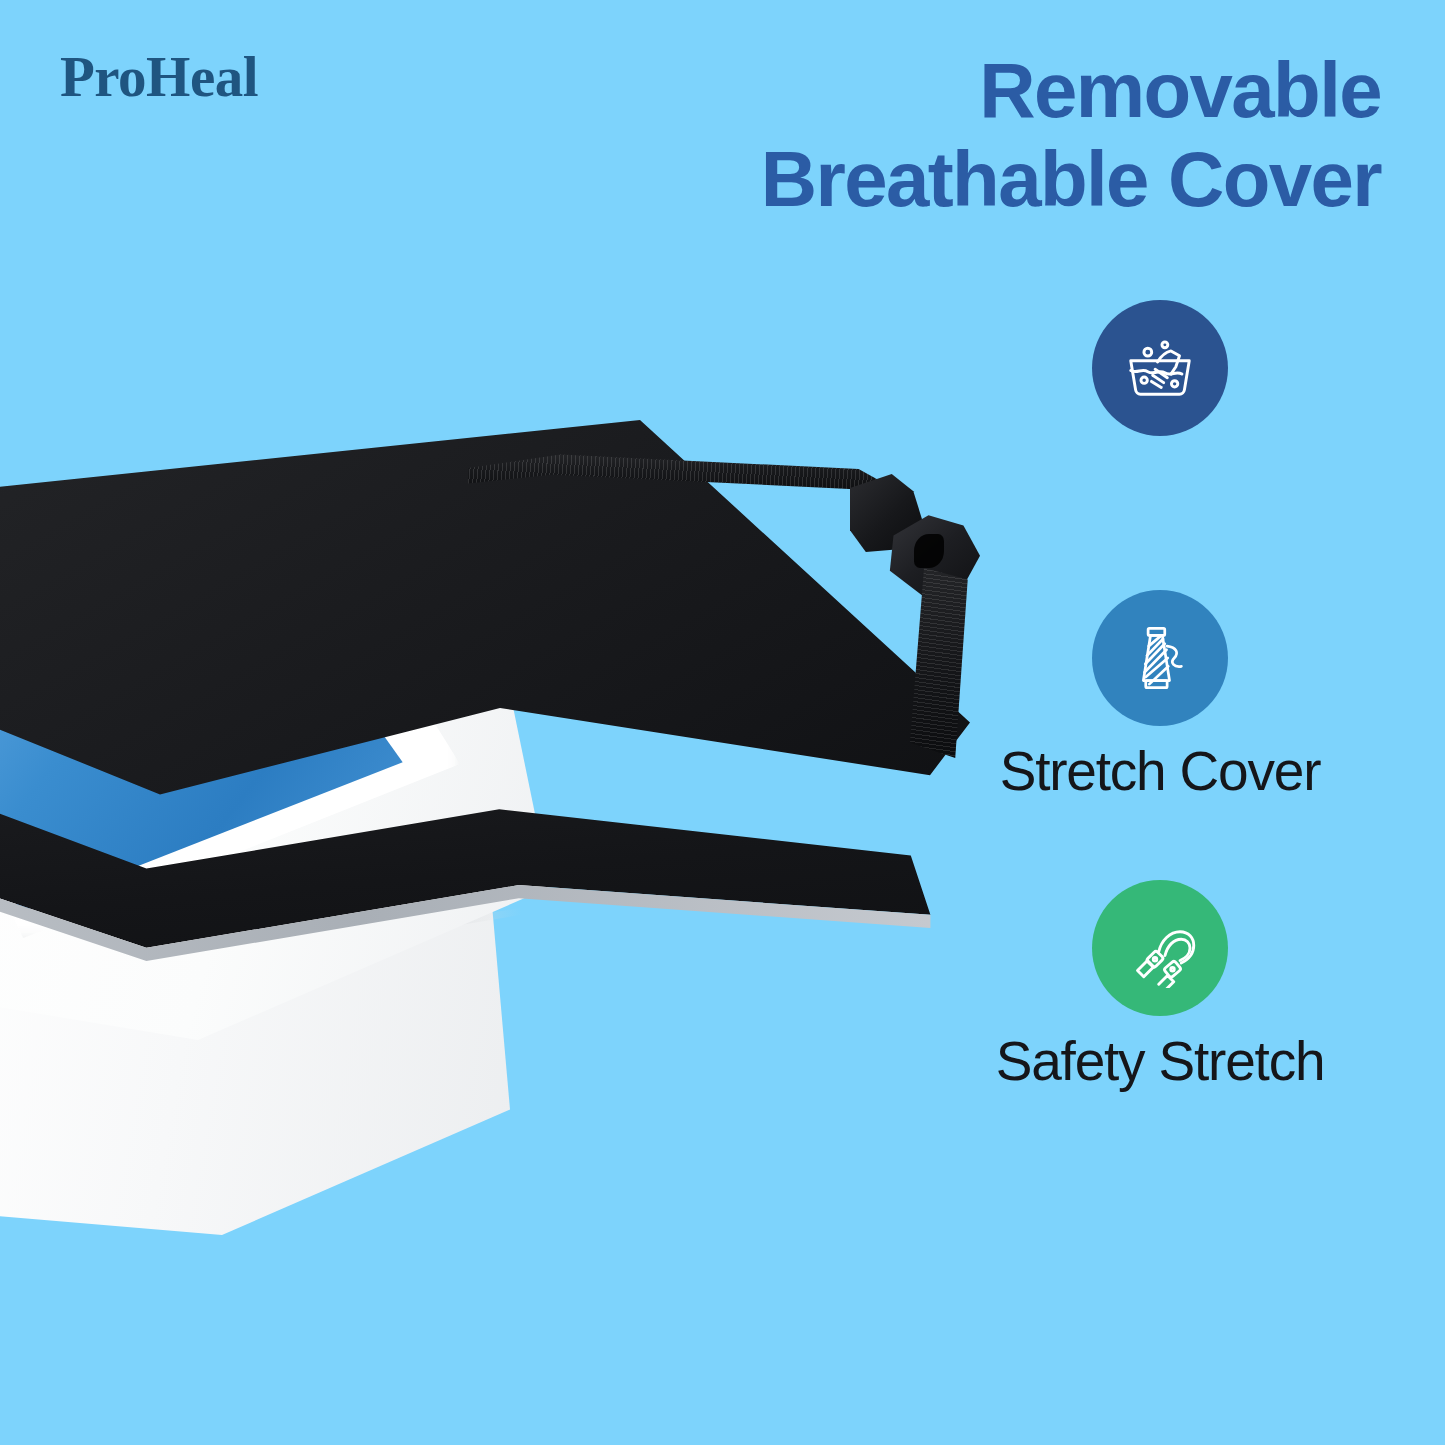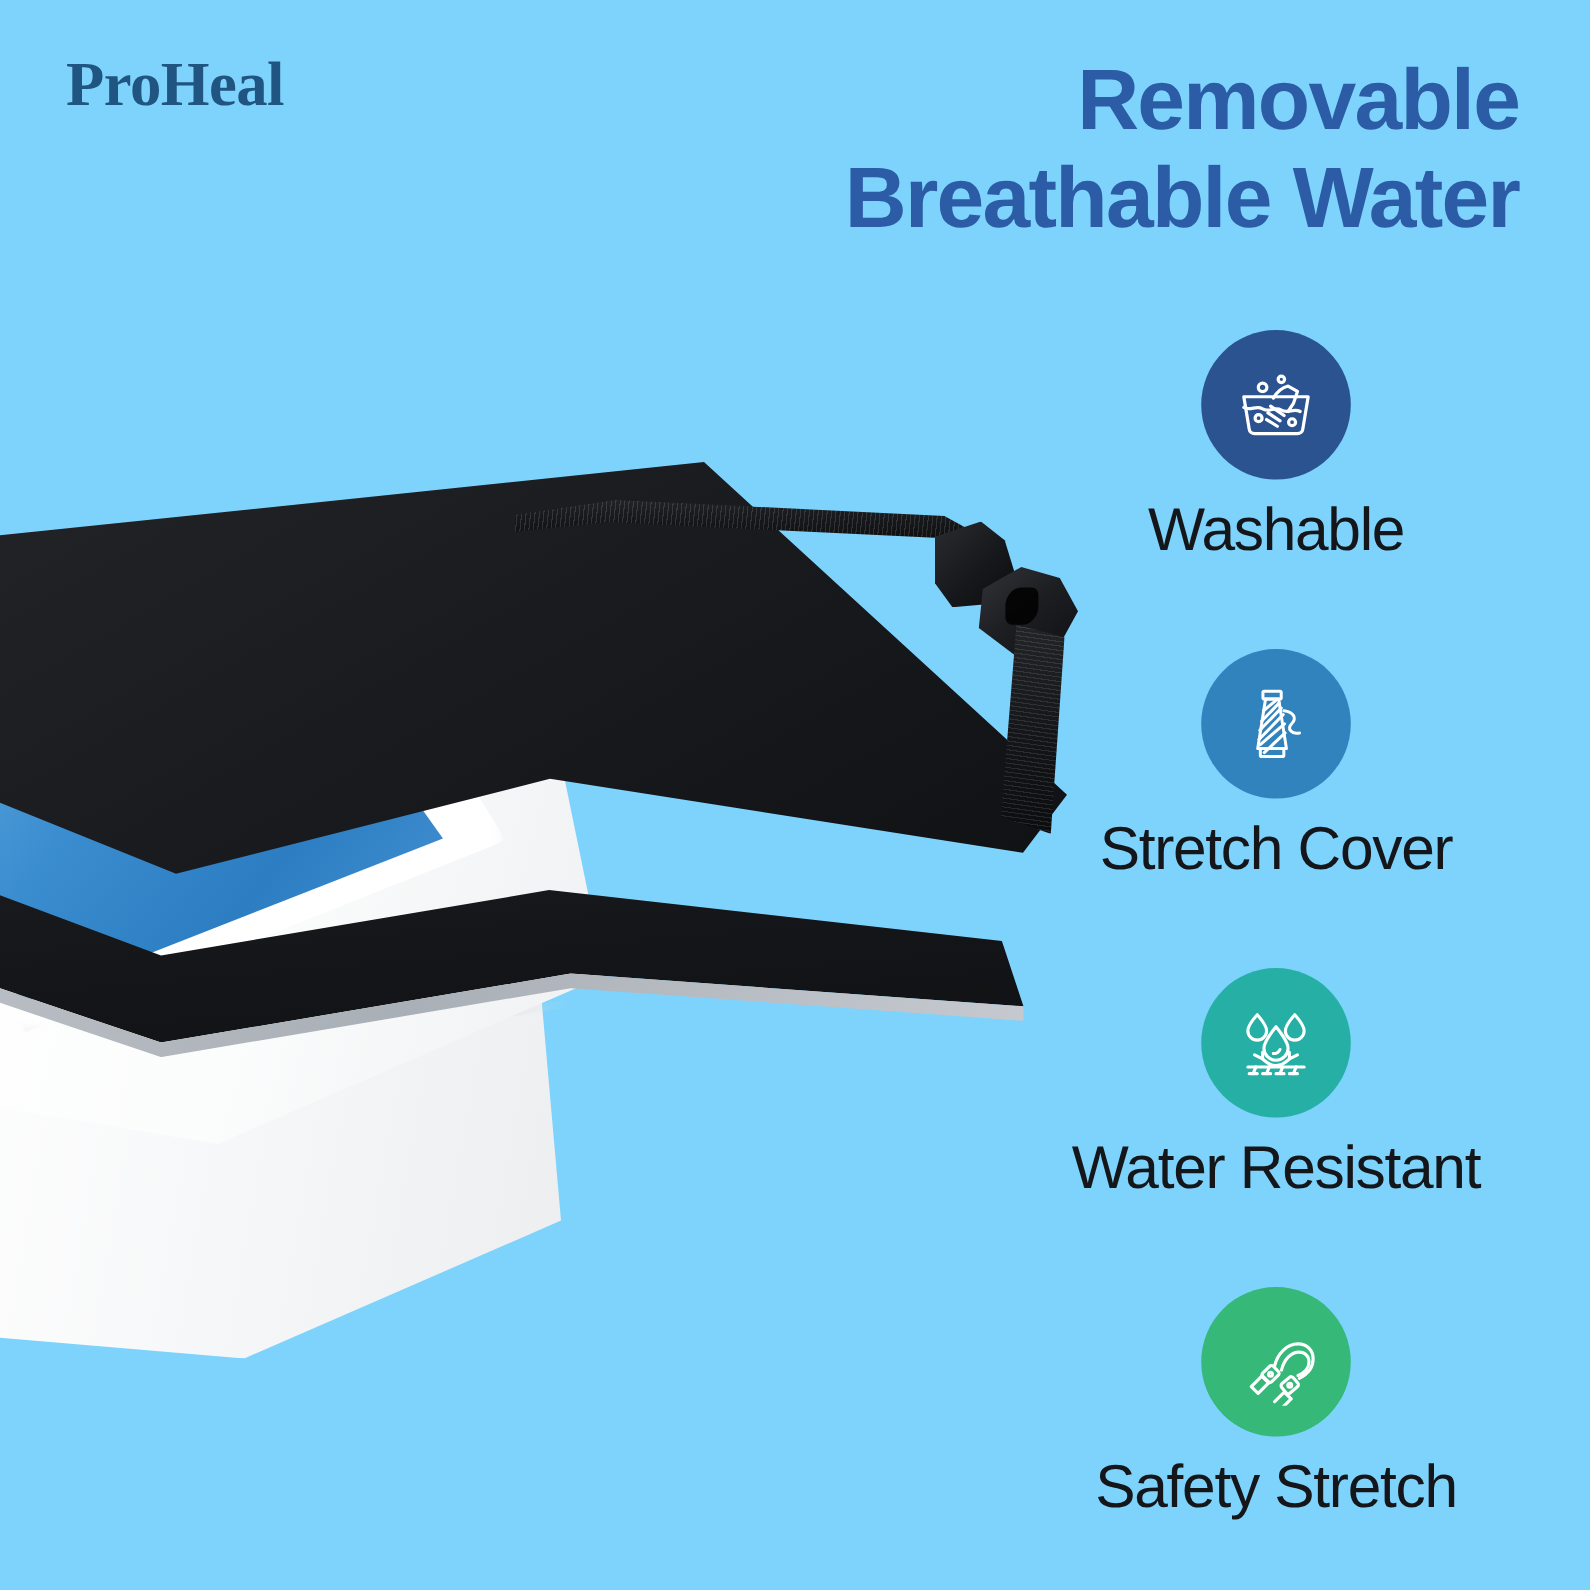--- a/index.html
+++ b/index.html
@@ -261,21 +261,21 @@
 </style>
 </head>
 <body>
 
 <div id="page">
 
   <div id="brand-logo">ProHeal</div>
 
   <div id="headline">
     <span class="line">Removable</span>
-    <span class="line">Breathable Water</span>
+    <span class="line">Breathable Cover</span>
   </div>
 
   <div id="product-photo">
     <div class="piece foam-bottom"></div>
     <div class="piece foam-seam"></div>
     <div class="piece foam-top"></div>
     <div class="piece gel-frame"></div>
     <div class="piece gel-pad"></div>
     <div class="piece gel-divider"></div>
 
@@ -305,21 +305,20 @@
             <path d="M28 33 l10 7"></path>
             <path d="M26 38 l9 6"></path>
             <path d="M25 43 l8 5"></path>
             <circle cx="22" cy="19" r="3.2"></circle>
             <circle cx="36" cy="13" r="2.4"></circle>
             <circle cx="19" cy="42" r="2.6"></circle>
             <circle cx="44" cy="45" r="2.6"></circle>
           </svg>
         </span>
       </div>
-      <div class="feature-label">Washable</div>
     </div>
 
     <div class="feature-item">
       <div class="feature-badge" style="background-color: rgb(49, 131, 190);">
         <span>
           <svg width="76" height="76" viewBox="0 0 64 64" fill="none" stroke="#ffffff" stroke-width="2.3" stroke-linecap="round" stroke-linejoin="round">
             <rect x="22" y="7" width="14" height="6" rx="1"></rect>
             <rect x="20" y="51" width="18" height="6" rx="1"></rect>
             <path d="M24 13 L18 51 H40 L34 13 Z"></path>
             <path d="M19 44 L37.5 25"></path>
@@ -328,39 +327,20 @@
             <path d="M22.5 22 L32 14"></path>
             <path d="M20 48 L38.5 32"></path>
             <path d="M23 54 L39 39"></path>
             <path d="M38 22 c8 1 10 6 6 10 c-4 4 0 8 6 7"></path>
           </svg>
         </span>
       </div>
       <div class="feature-label">Stretch Cover</div>
     </div>
 
-    <div class="feature-item">
-      <div class="feature-badge" style="background-color: rgb(38, 176, 165);">
-        <span>
-          <svg width="78" height="78" viewBox="0 0 64 64" fill="none" stroke="#ffffff" stroke-width="2.3" stroke-linecap="round" stroke-linejoin="round">
-            <path d="M18 11 c0 0 -7 8 -7 12 a7 7 0 0 0 14 0 c0 -4 -7 -12 -7 -12 Z"></path>
-            <path d="M46 11 c0 0 -7 8 -7 12 a7 7 0 0 0 14 0 c0 -4 -7 -12 -7 -12 Z"></path>
-            <path d="M32 20 c0 0 -9 11 -9 16 a9 9 0 0 0 18 0 c0 -5 -9 -16 -9 -16 Z"></path>
-            <path d="M35 37 a5 5 0 0 1 -5 3"></path>
-            <path d="M22 44 c4 4 8 5 10 5 c2 0 6 -1 10 -5"></path>
-            <path d="M22 44 l-6 -3 m6 3 l0 -5"></path>
-            <path d="M42 44 l6 -3 m-6 3 l0 -5"></path>
-            <path d="M11 50 h42"></path>
-            <path d="M12 55 h6 M22 55 h6 M32 55 h6 M42 55 h6"></path>
-            <path d="M17 50 l-2 5 M27 50 l-2 5 M37 50 l-2 5 M47 50 l-2 5"></path>
-          </svg>
-        </span>
-      </div>
-      <div class="feature-label">Water Resistant</div>
-    </div>
 
     <div class="feature-item">
       <div class="feature-badge" style="background-color: rgb(53, 184, 120);">
         <span>
           <svg width="80" height="80" viewBox="0 0 64 64" fill="none" stroke="#ffffff" stroke-width="2.3" stroke-linecap="round" stroke-linejoin="round">
             <path d="M14 50 L22 42 M14 50 L19 55 M19 55 L27 47"></path>
             <path d="M22 42 L27 47"></path>
             <rect x="22.5" y="36.5" width="11" height="9" rx="2" transform="rotate(-45 28 41)"></rect>
             <circle cx="28" cy="41" r="1.4"></circle>
             <path d="M31 35 c2 -9 9 -16 17 -16 c7 0 11 5 11 11 c0 6 -4 11 -10 14"></path>

